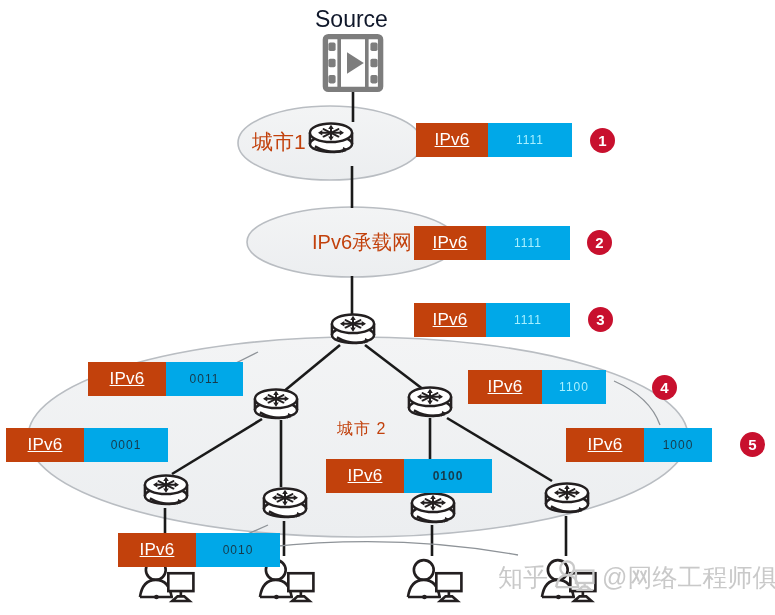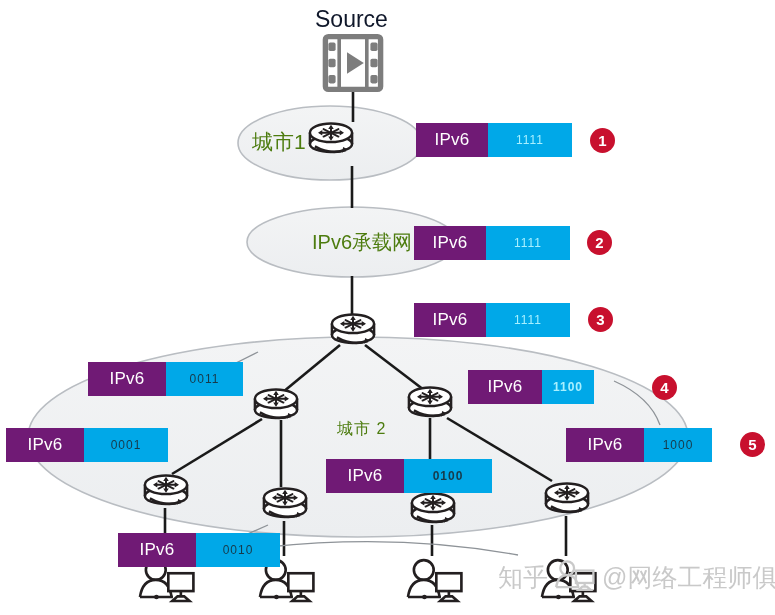--- a/index.html
+++ b/index.html
@@ -27,27 +27,28 @@
 
   
   .pkt {
     position: absolute;
     display: flex;
     align-items: stretch;
     height: 34px;
     box-shadow: 0 0 0 0 rgba(0,0,0,0);
   }
   .pkt .proto {
-    background: #701a75;
+    background: #c2410c;
     color: #ffffff;
     font-size: 17px;
     display: flex;
     align-items: center;
     justify-content: center;
     letter-spacing: 0.2px;
+    text-decoration: underline;
   }
   .pkt .bits {
     background: #00a8e8;
     display: flex;
     align-items: center;
     justify-content: center;
     font-size: 12px;
     letter-spacing: 1px;
   }
   .pkt.dark .bits { color: #173a4a; }
@@ -65,21 +66,21 @@
     font-weight: bold;
     display: flex;
     align-items: center;
     justify-content: center;
     line-height: 1;
   }
 
   
   .txt {
     position: absolute;
-    color: #4d7c0f;
+    color: #c2410c;
     white-space: nowrap;
   }
   .src-title { font-size: 23px; color: #0f172a; }
   .city1-label { font-size: 21px; }
   .bearer-label { font-size: 20px; }
   .city2-label { font-size: 16px; letter-spacing: 1px; }
 
   
   .watermark {
     position: absolute;
@@ -220,21 +221,21 @@
   </div>
   <div class="badge" style="left:588px; top:307px;">3</div>
 
   <div class="pkt dark" style="left:88px; top:362px;">
     <div class="proto" style="width:78px;">IPv6</div>
     <div class="bits" style="width:77px;">0011</div>
   </div>
 
   <div class="pkt light" style="left:468px; top:370px;">
     <div class="proto" style="width:74px;">IPv6</div>
-    <div class="bits" style="width:52px;font-weight:bold;">1100</div>
+    <div class="bits" style="width:64px;">1100</div>
   </div>
   <div class="badge" style="left:652px; top:375px;">4</div>
 
   <div class="pkt dark" style="left:6px; top:428px;">
     <div class="proto" style="width:78px;">IPv6</div>
     <div class="bits" style="width:84px;">0001</div>
   </div>
 
   <div class="pkt dark" style="left:566px; top:428px;">
     <div class="proto" style="width:78px;">IPv6</div>

